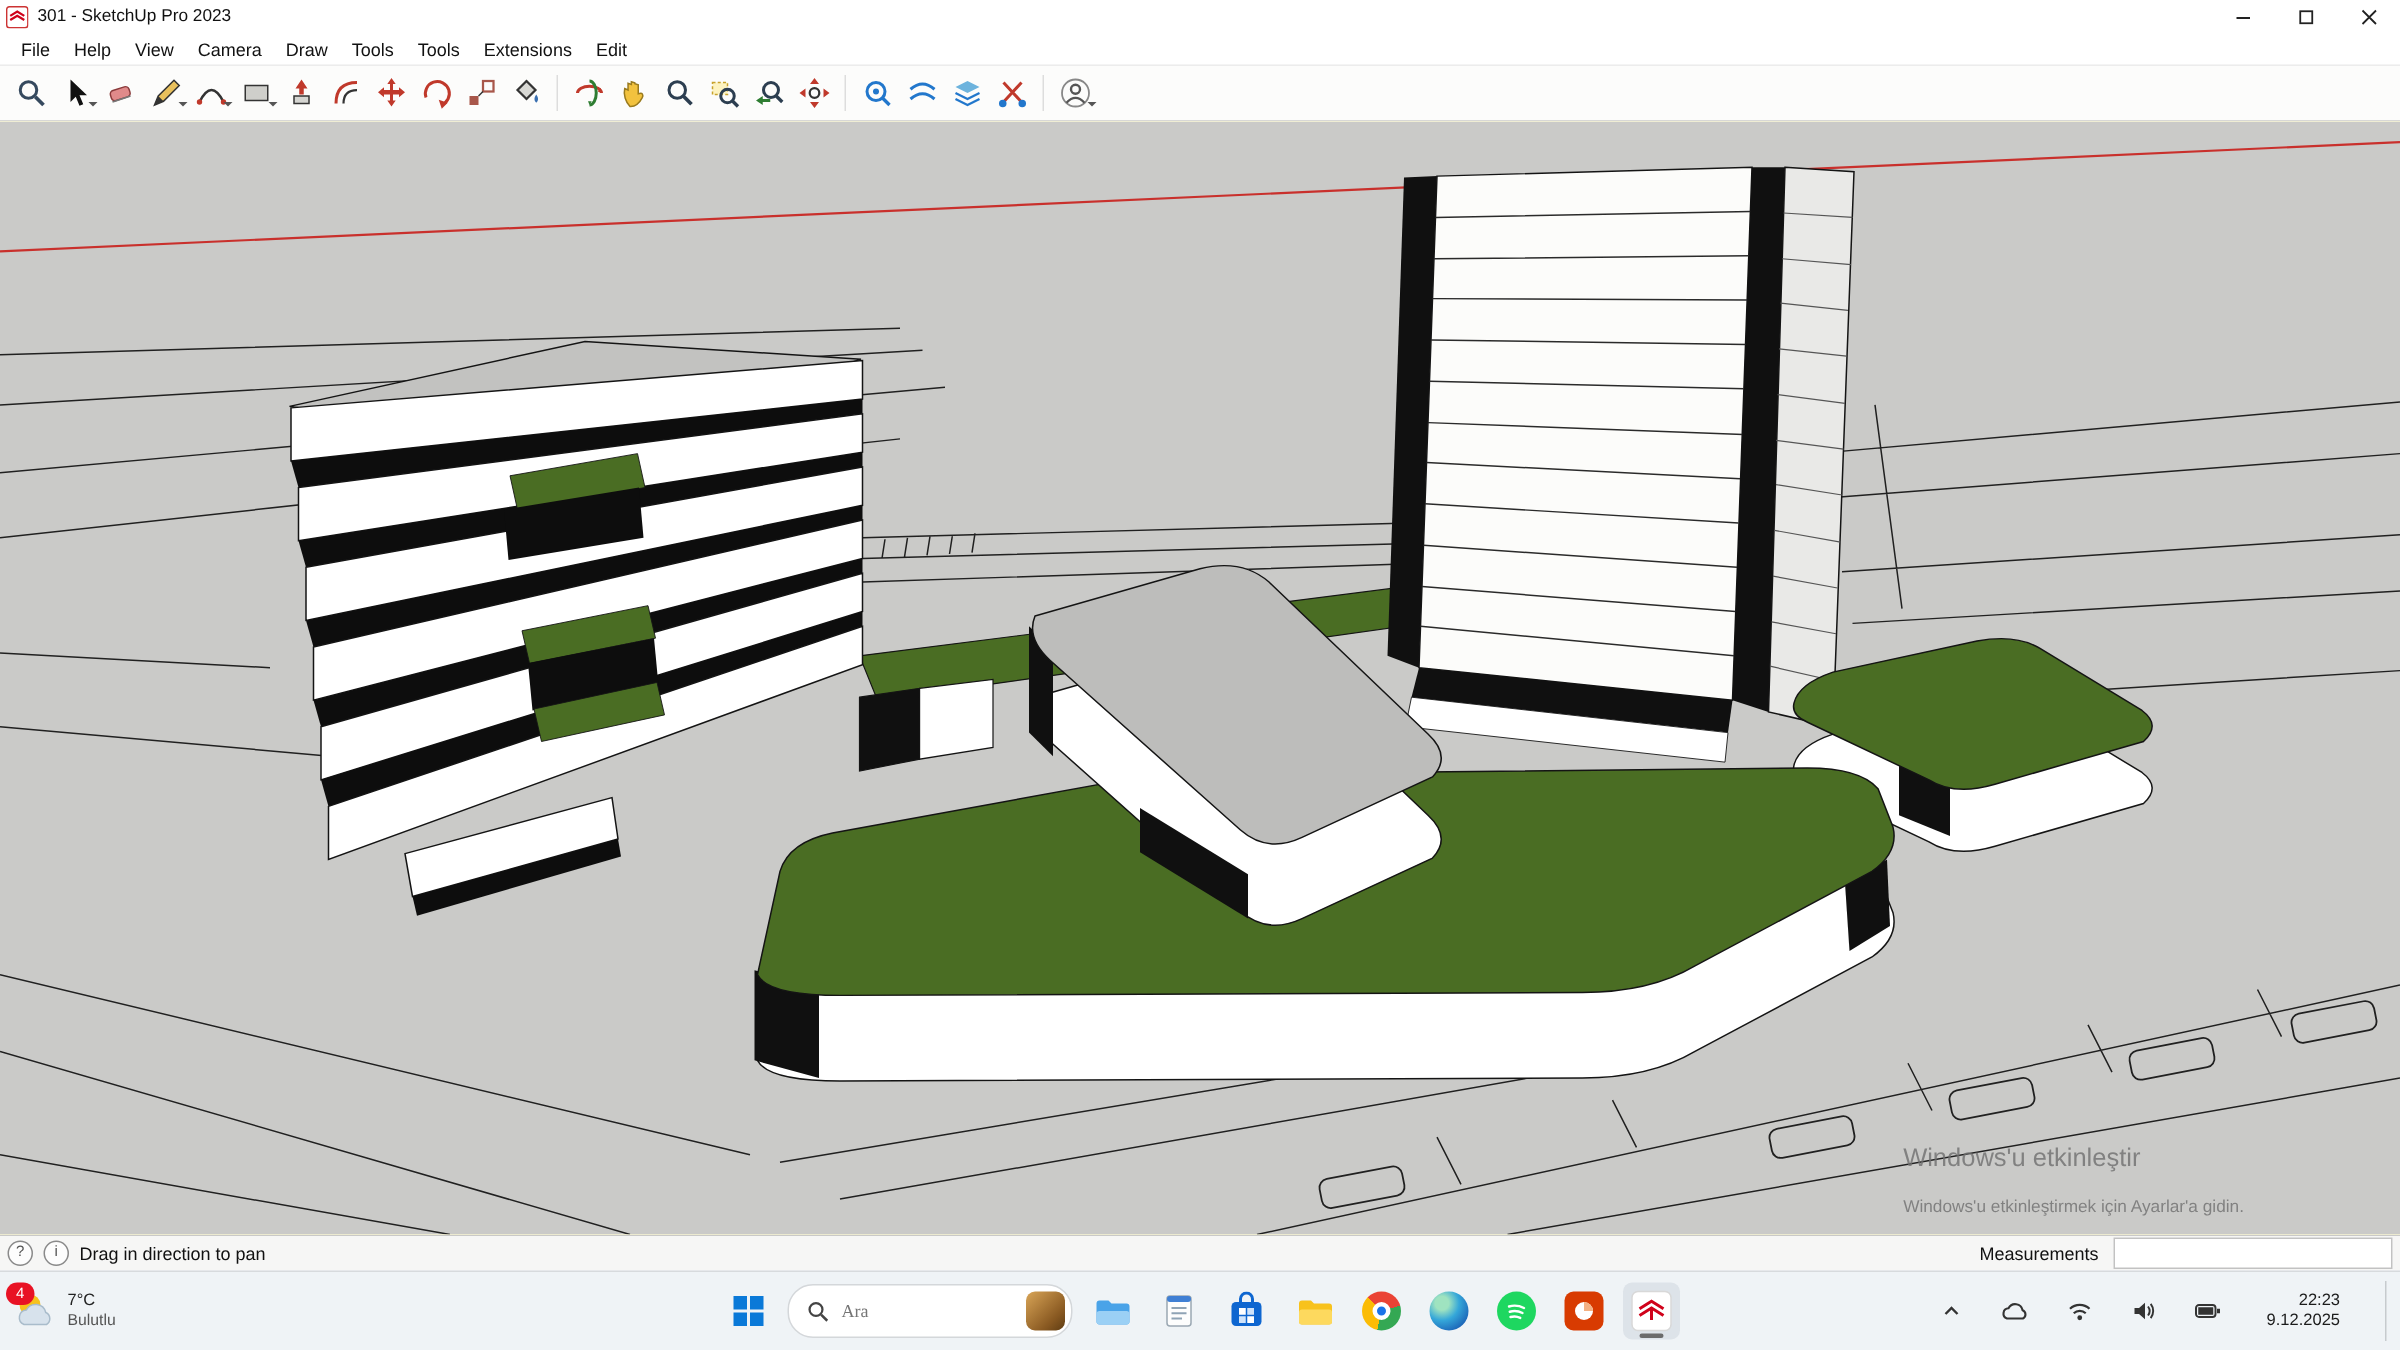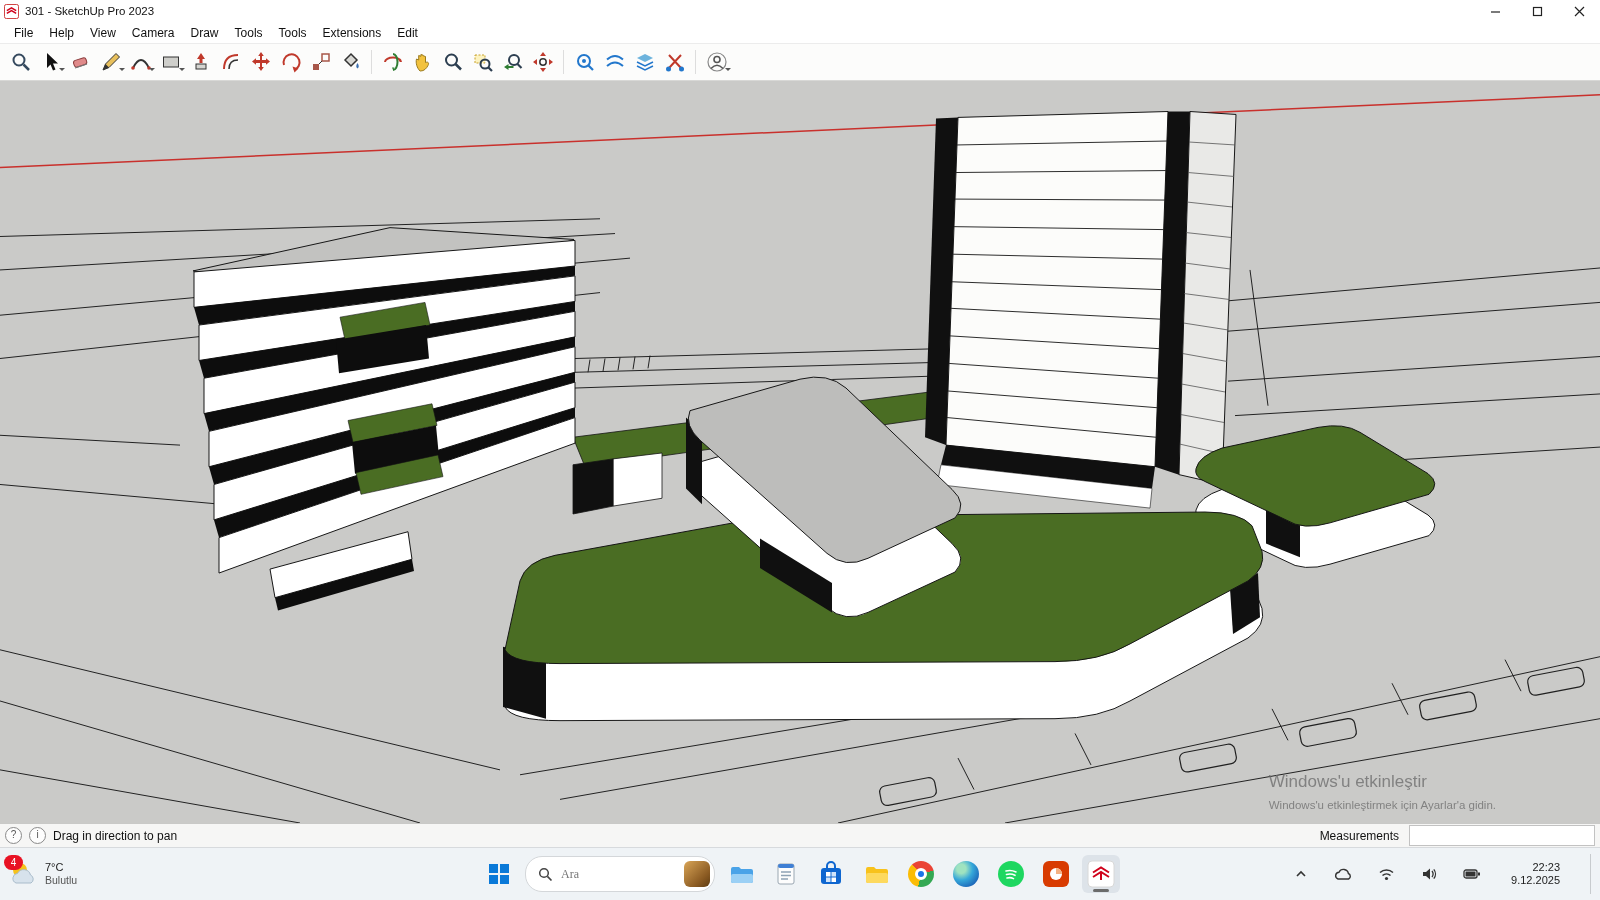--- a/index.html
+++ b/index.html
@@ -21,21 +21,21 @@
   .tb{width:29px;height:29px;border:0;background:transparent;padding:2px;position:relative;display:flex;align-items:center;justify-content:center}
   .tb svg{width:22px;height:22px}
   .caret{position:absolute;right:0;bottom:3px;width:0;height:0;border:3px solid transparent;border-top-color:#555}
   .sep{width:1px;height:24px;background:#ddd;margin:0 5px}
 
   
   .viewport{flex:1;position:relative;background:#fef9c3;overflow:hidden}
   .viewport>svg{position:absolute;inset:0;width:100%;height:100%}
   .watermark{position:absolute;right:104px;bottom:12px;color:#707070;opacity:.8;pointer-events:none}
   .watermark .l1{font-size:17px}
-  .watermark .l2{font-size:11.5px;margin-top:7px}
+  .watermark .l2{font-size:11.5px;margin-top:17px}
 
   
   .statusbar{height:23px;background:#f6f6f5;border-top:1px solid #c9c9c7;display:flex;align-items:center;gap:7px;padding:0 5px;font-size:12px;color:#111}
   .sbico{width:15px;height:15px;border:1.2px solid #8a8a8a;border-radius:50%;font-size:10px;line-height:13px;text-align:center;color:#555;background:#fdfdfd}
   .measure{margin-left:auto;display:flex;align-items:center;gap:10px}
   .measure input{width:180px;height:17px;border:1px solid #c2c2c2;background:#fff;font-size:11px;font-family:"Liberation Sans",sans-serif}
 
   
   .taskbar{height:52px;background:#eff3f6;border-top:1px solid #d7dadd;position:relative;display:flex;align-items:center}
   .tkleft{position:absolute;left:8px;display:flex;align-items:center;gap:7px}

